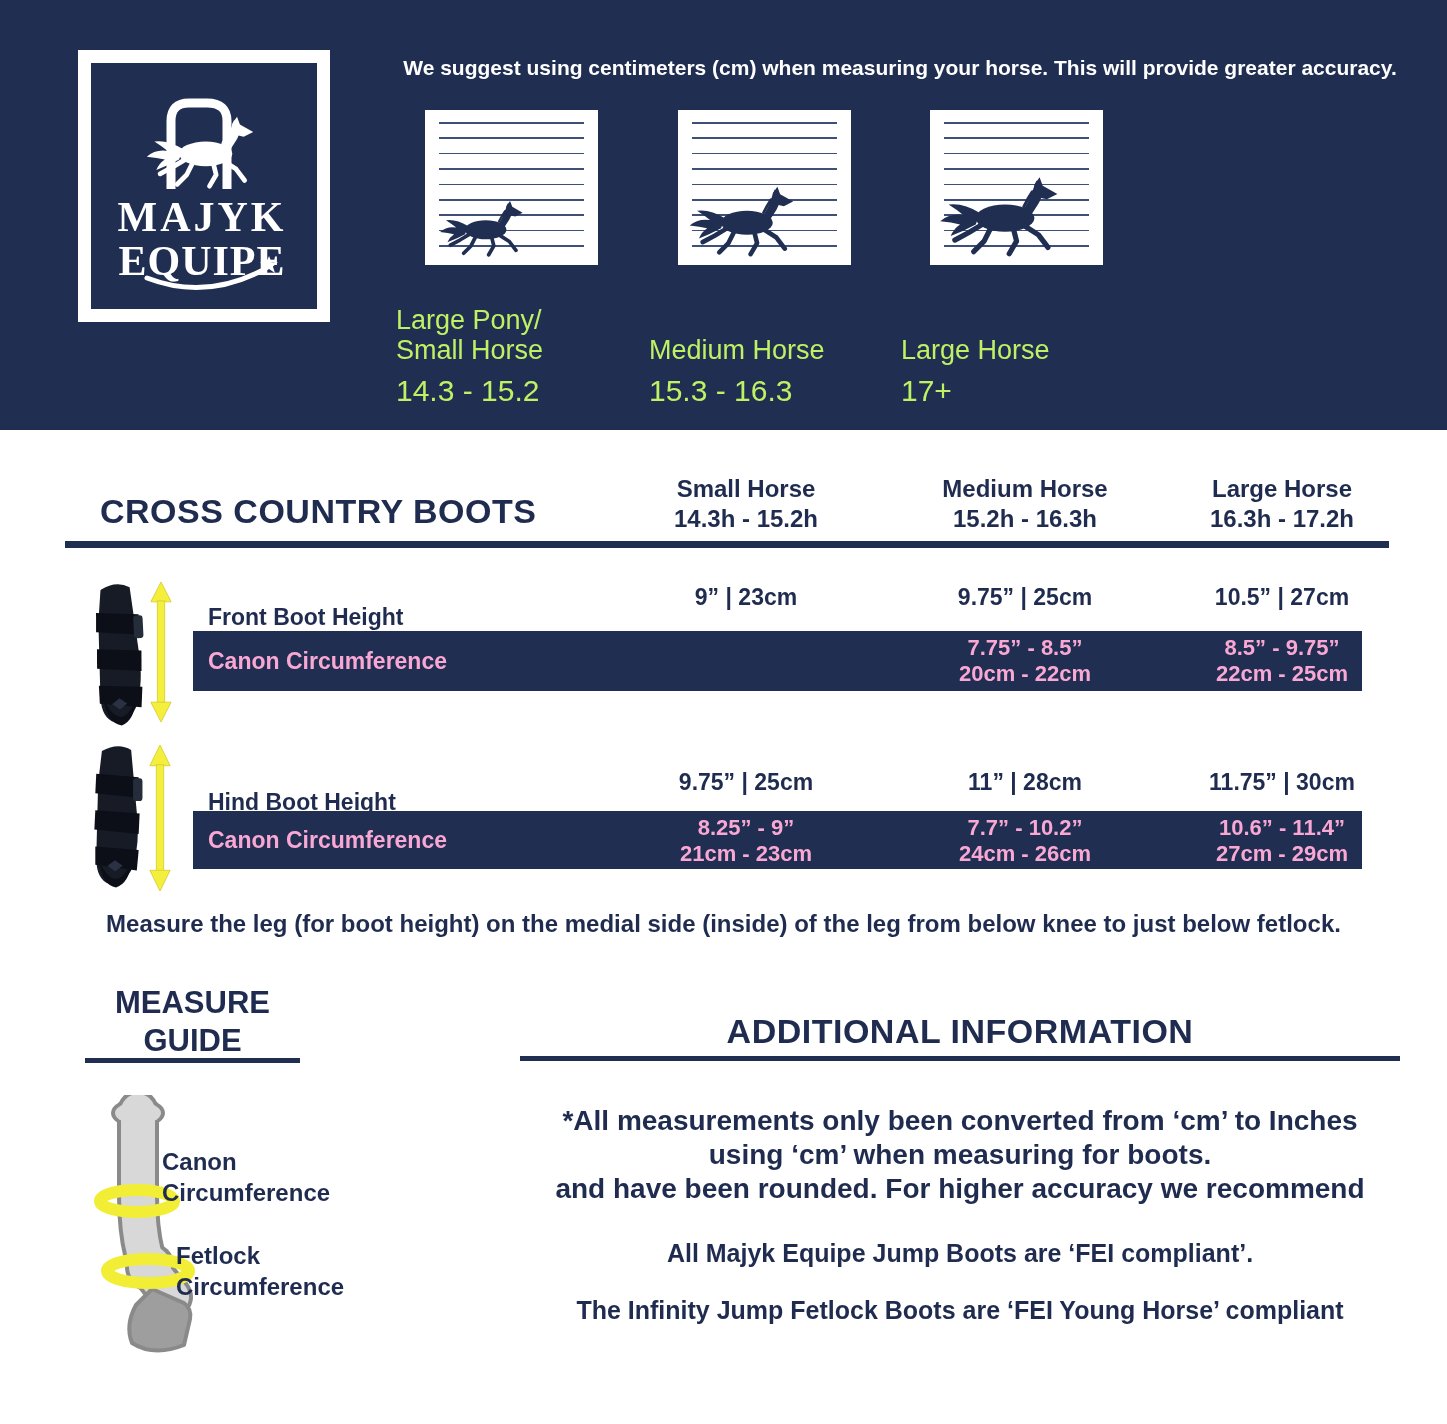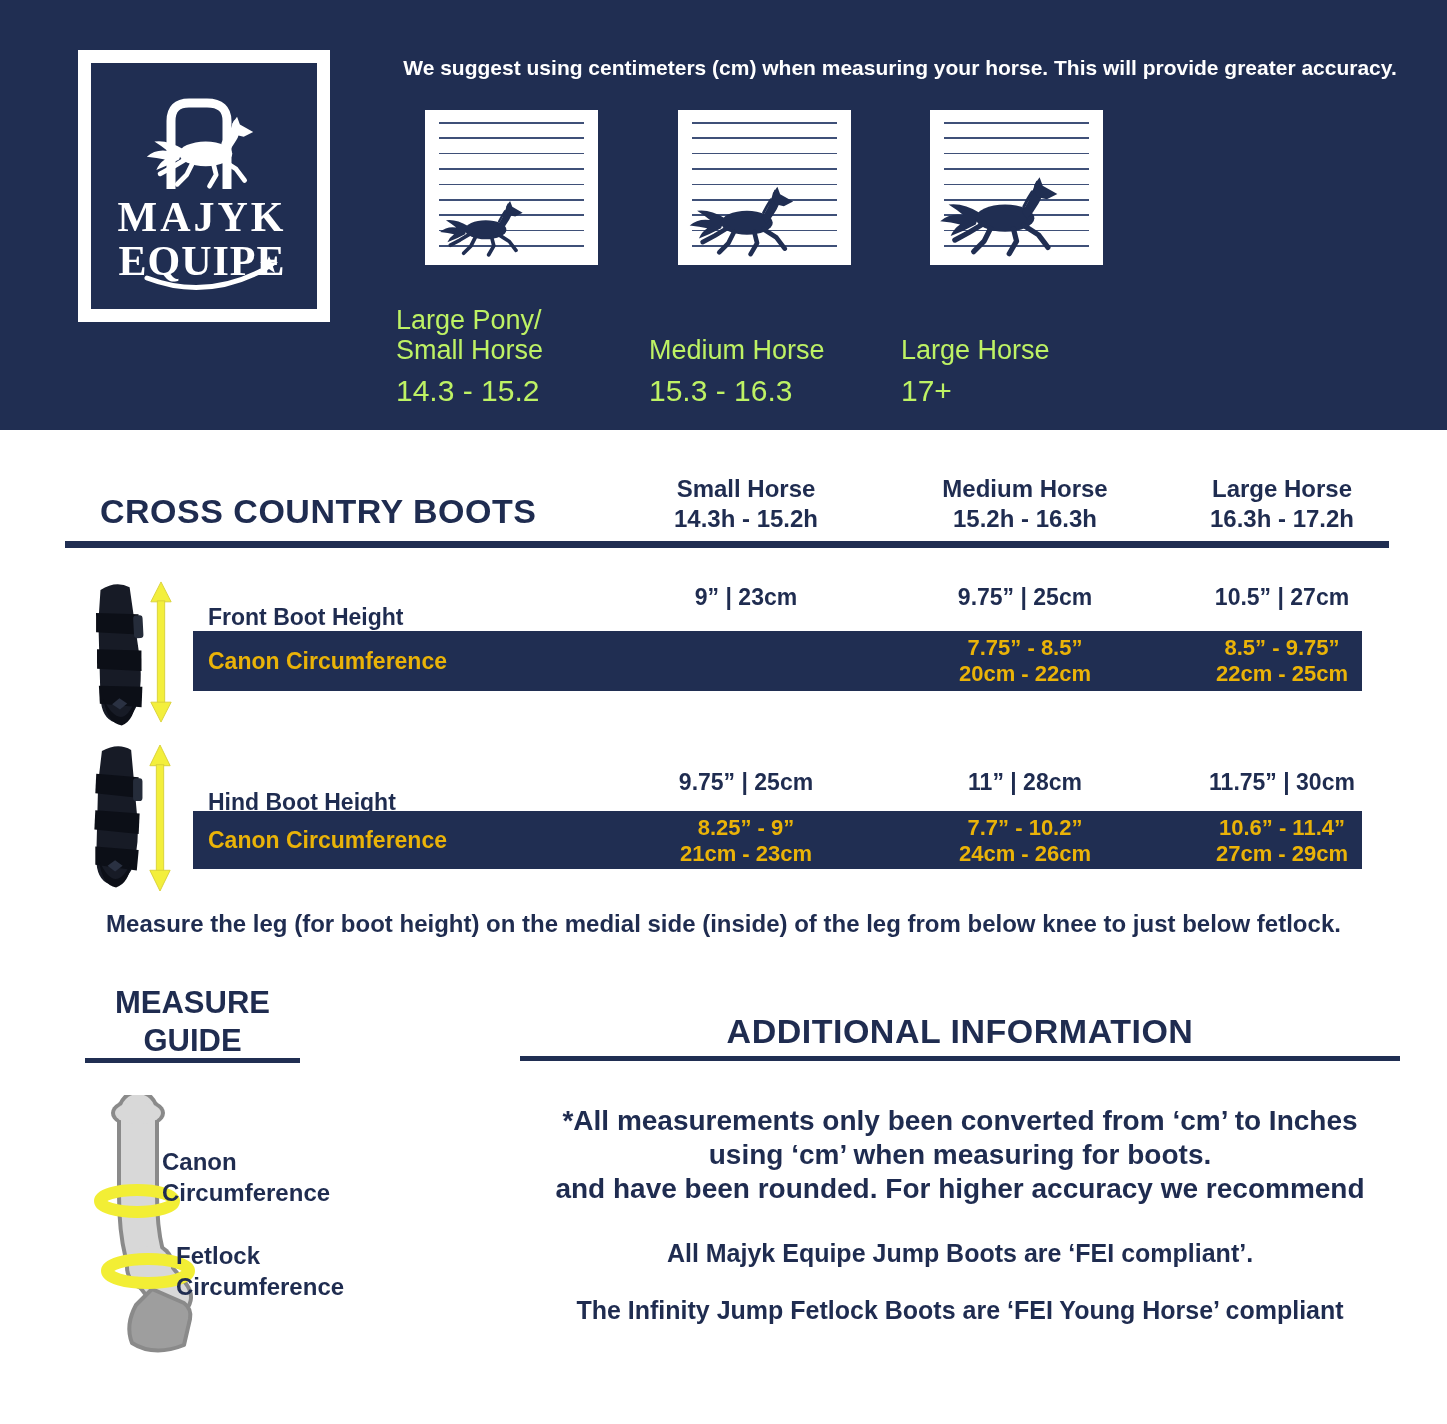--- a/index.html
+++ b/index.html
@@ -51,21 +51,21 @@
   .arrow-img svg { width:100%; height:100%; }
 
   .height-row { position:absolute; left:0; width:1447px; height:26px; }
   .height-label { position:absolute; left:208px; font-weight:bold; font-size:23px; line-height:26px;margin-top:20px; }
   .cell { position:absolute; width:260px; text-align:center; font-weight:bold; }
   .c1 { left:616px; } .c2 { left:895px; } .c3 { left:1152px; }
   .height-row .cell { font-size:23px; line-height:26px; }
 
   .canon-bar {
     position:absolute; left:193px; width:1169px; height:60px; background:#202e52;
-    color:#eab308;
+    color:#f9a8d4;
   }
   .canon-bar .bar-label {
     position:absolute; left:15px; top:0; height:60px; display:flex; align-items:center;
     font-weight:bold; font-size:23px;
   }
   .canon-bar .cell { top:4px; font-size:22px; line-height:26px; }
   .canon-bar .c1 { left:423px; } .canon-bar .c2 { left:702px; } .canon-bar .c3 { left:959px; }
 
   .measure-note { position:absolute; left:30px; top:910px; width:1387px; text-align:center; font-weight:bold; font-size:24px; }
 

